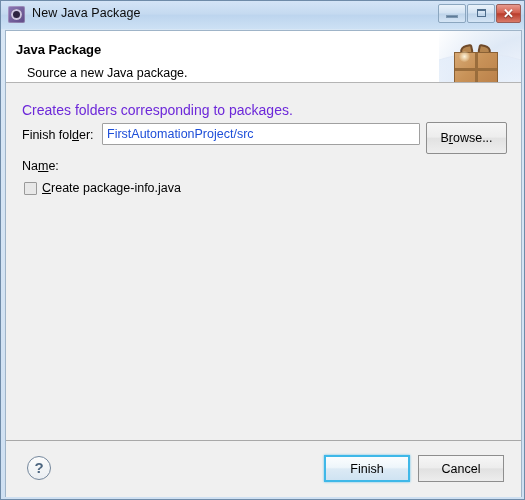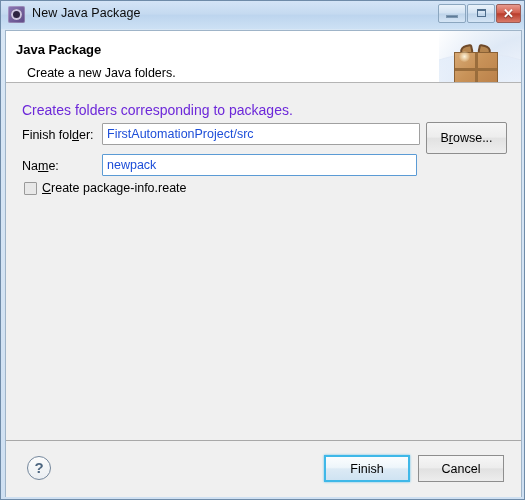--- a/index.html
+++ b/index.html
@@ -356,21 +356,21 @@
     <div class="winbtn" id="btn-max"></div>
     <div class="winbtn" id="btn-close">
       <span class="x-glyph">✕</span>
     </div>
   </div>
 
   <div id="dialog-body">
 
     <div id="header">
       <div id="header-title">Java Package</div>
-      <div id="header-desc">Create a new Java folders.</div>
+      <div id="header-desc">Source a new Java package.</div>
       <div id="header-art">
         <div id="gift">
           <div class="bow" id="bow-l"></div>
           <div class="bow" id="bow-r"></div>
           <div id="gift-body"></div>
           <div id="gift-shine"></div>
         </div>
       </div>
     </div>
 
@@ -379,25 +379,24 @@
       <div id="intro-text">Creates folders corresponding to packages.</div>
 
       <div class="form-label" id="label-source"><span>Finish fol</span><span class="mn">d</span><span>er:</span></div>
 
       <input class="text-input" id="input-source" type="text" value="FirstAutomationProject/src" style="">
 
       <button id="btn-browse"><span>B</span><span class="mn">r</span><span>owse...</span></button>
 
       <div class="form-label" id="label-name"><span>Na</span><span class="mn">m</span><span>e:</span></div>
 
-      <input class="text-input focused" id="input-name" type="text" value="newpack" style="">
 
       <div id="checkbox-row">
         <div id="checkbox-box"></div>
-        <div id="checkbox-label"><span></span><span class="mn">C</span><span>reate package-info.reate</span></div>
+        <div id="checkbox-label"><span></span><span class="mn">C</span><span>reate package-info.java</span></div>
       </div>
 
     </div>
 
     <div id="footer">
       <div id="help-icon">?</div>
       <button class="dlg-btn" id="btn-finish">Finish</button>
       <button class="dlg-btn" id="btn-cancel">Cancel</button>
     </div>
 

